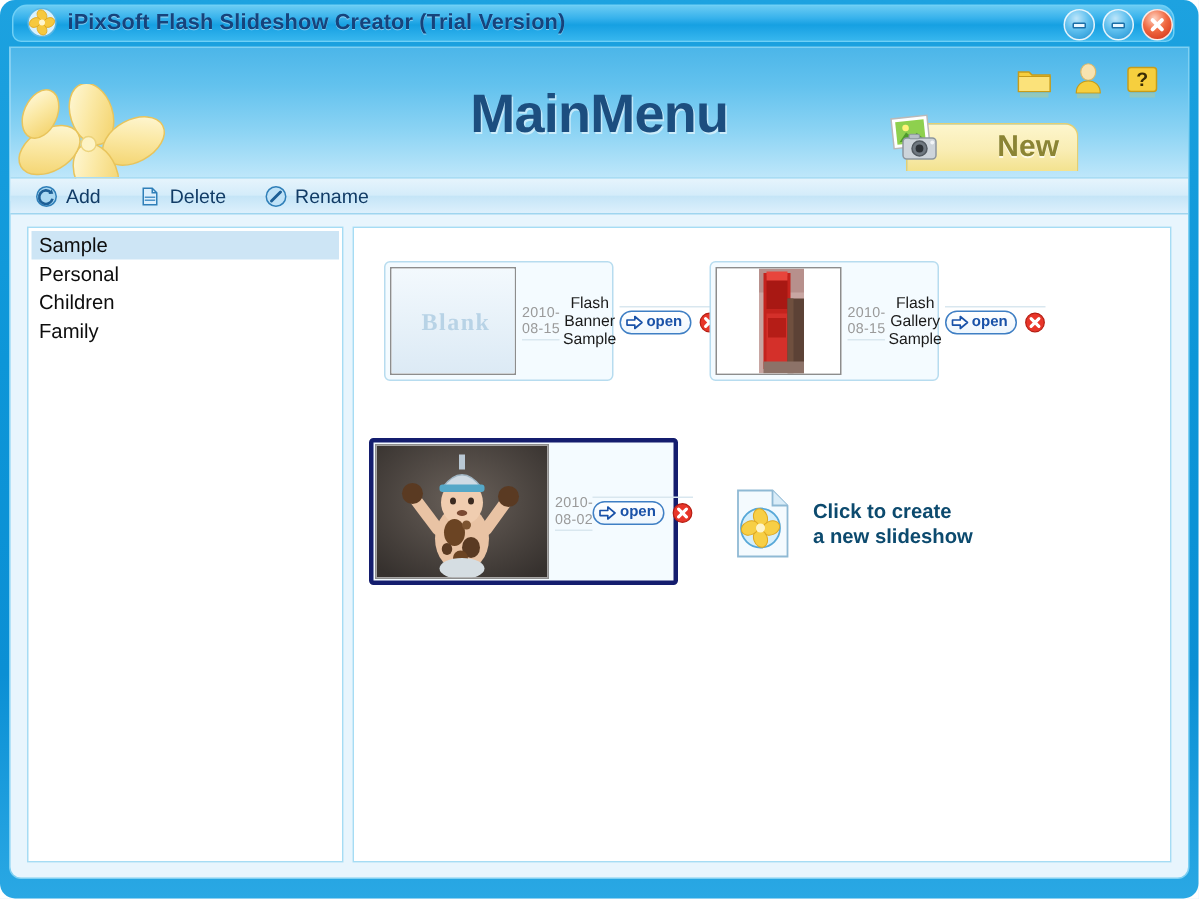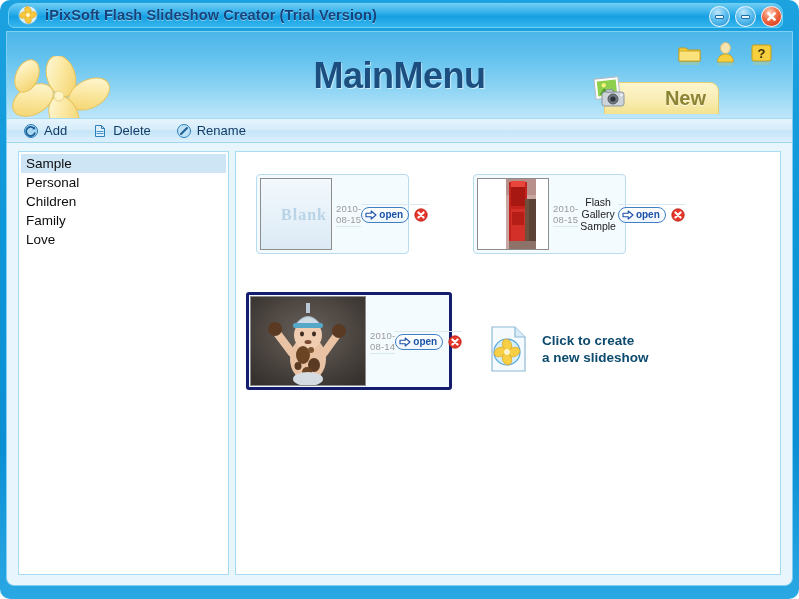--- a/index.html
+++ b/index.html
@@ -130,21 +130,21 @@
     width:153px;height:80px;
     background:#f4fbff;
     border:1px solid #b7dcef;border-radius:4px;
     padding:3px;
     display:flex;
   }
   .card.selected{
     border:3px solid #141d6e;border-radius:3px;padding:1px;
   }
   .card-thumb{
-    width:72px;height:72px;background:#ffffff;border:1px solid #8d8d8d;
+    width:84px;height:72px;background:#ffffff;border:1px solid #8d8d8d;
     box-sizing:border-box;overflow:hidden;position:relative;flex:0 0 auto;
   }
   .card-info{
     flex:1;display:flex;flex-direction:row;align-items:center;
     padding-left:4px;position:relative;
   }
   .card-date{
     font-size:9.5px;color:#9a9a9a;letter-spacing:.2px;
     width:100%;text-align:center;padding-top:1px;
     border-bottom:1px solid #d9e7ef;padding-bottom:1px;
@@ -320,21 +320,20 @@
         <span class="tblabel">Rename</span>
       </div>
     </div>
 
     <div id="sidebar-panel">
       <div id="sidebar-list">
         <div class="side-item selected">Sample</div>
         <div class="side-item">Personal</div>
         <div class="side-item">Children</div>
         <div class="side-item">Family</div>
-        <div class="side-item">Love</div>
       </div>
     </div>
 
     <div id="content-panel">
 
       <div class="card" style="left:20px;top:22px;">
         <div class="card-thumb">
           <svg width="86" height="70" viewBox="0 0 86 70" style="display:block">
             <rect x="0" y="0" width="86" height="70" fill="#eaf3fa"></rect>
             <rect x="0" y="0" width="86" height="70" fill="url(#g1)"></rect>
@@ -342,20 +341,21 @@
                 <linearGradient id="g1" x1="0" y1="0" x2="0" y2="1">
               <stop offset="0%" stop-color="#f3f9fd"></stop>
                   <stop offset="100%" stop-color="#dceaf5"></stop>
             </linearGradient>
               </defs>
             <text x="43" y="41" text-anchor="middle" font-size="16" font-weight="bold" fill="#b8d3e6" font-family="Liberation Serif, serif" letter-spacing="1">Blank</text>
           </svg>
         </div>
         <div class="card-info">
           <div class="card-date">2010-08-15</div>
+          <div class="card-name">Flash Banner Sample</div>
           <div class="card-actions">
             <div class="open-btn">
               <svg width="12" height="10" viewBox="0 0 12 10">
                 <path d="M1 3.3 h5.2 V1 L11 5 L6.2 9 V6.7 H1 Z" fill="#ffffff" stroke="#1a52a8" stroke-width="1.1" stroke-linejoin="round"></path>
               </svg>
               <span class="olabel">open</span>
             </div>
             <span class="del-x">
               <svg width="14" height="14" viewBox="0 0 14 14">
                 <circle cx="7" cy="7" r="6.2" fill="#e8362a" stroke="#b51d12" stroke-width=".8"></circle>
@@ -437,21 +437,21 @@
             <ellipse cx="52" cy="58" rx="7" ry="9" fill="#6b4423"></ellipse>
             <ellipse cx="63" cy="68" rx="6" ry="7" fill="#5a3a22"></ellipse>
             <ellipse cx="56" cy="75" rx="5" ry="5" fill="#6b4423"></ellipse>
             <ellipse cx="47" cy="69" rx="3.5" ry="4" fill="#5a3a22"></ellipse>
             <ellipse cx="60" cy="53" rx="3" ry="3" fill="#7d5430"></ellipse>
 
             <ellipse cx="57" cy="82" rx="15" ry="7" fill="#d5dde2"></ellipse>
           </svg>
         </div>
         <div class="card-info">
-          <div class="card-date">2010-08-14</div>
+          <div class="card-date">2010-08-02</div>
           <div class="card-actions">
             <div class="open-btn">
               <svg width="12" height="10" viewBox="0 0 12 10">
                 <path d="M1 3.3 h5.2 V1 L11 5 L6.2 9 V6.7 H1 Z" fill="#ffffff" stroke="#1a52a8" stroke-width="1.1" stroke-linejoin="round"></path>
               </svg>
               <span class="olabel">open</span>
             </div>
             <span class="del-x">
               <svg width="14" height="14" viewBox="0 0 14 14">
                 <circle cx="7" cy="7" r="6.2" fill="#e8362a" stroke="#b51d12" stroke-width=".8"></circle>

